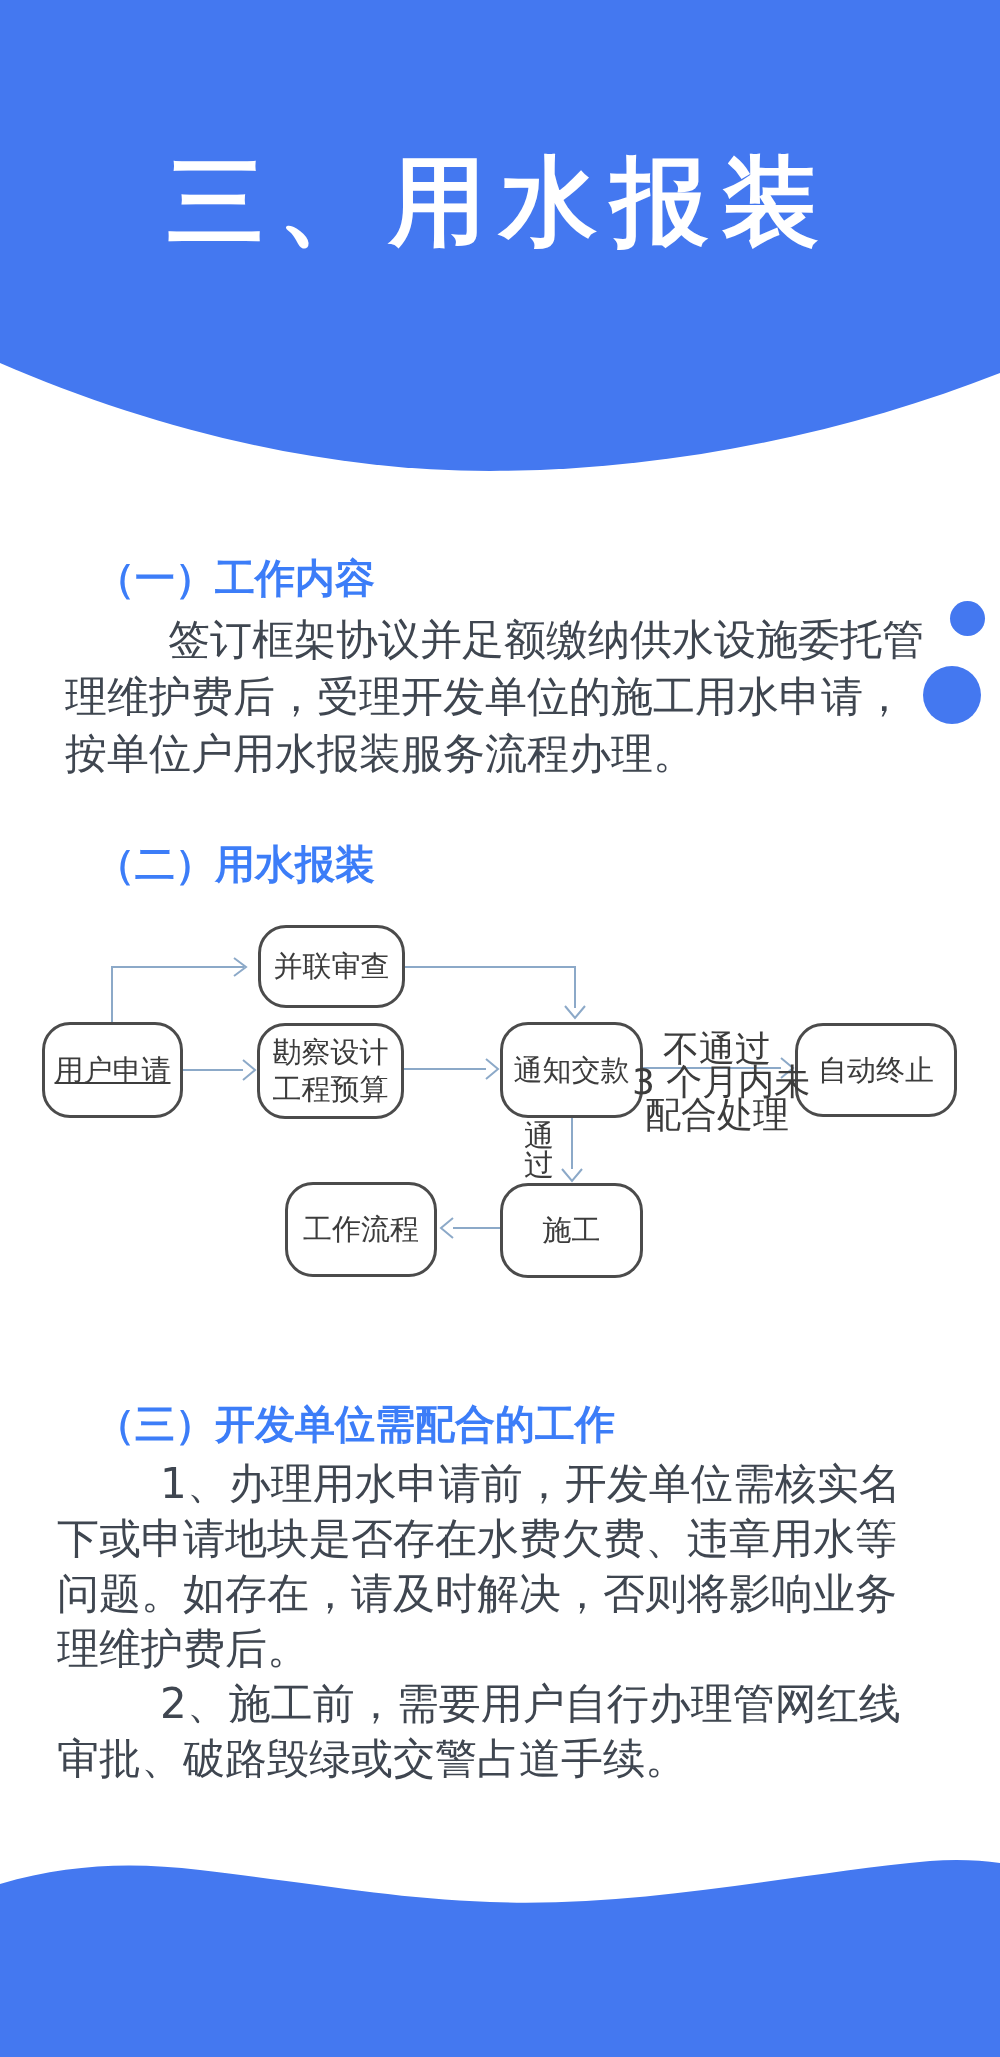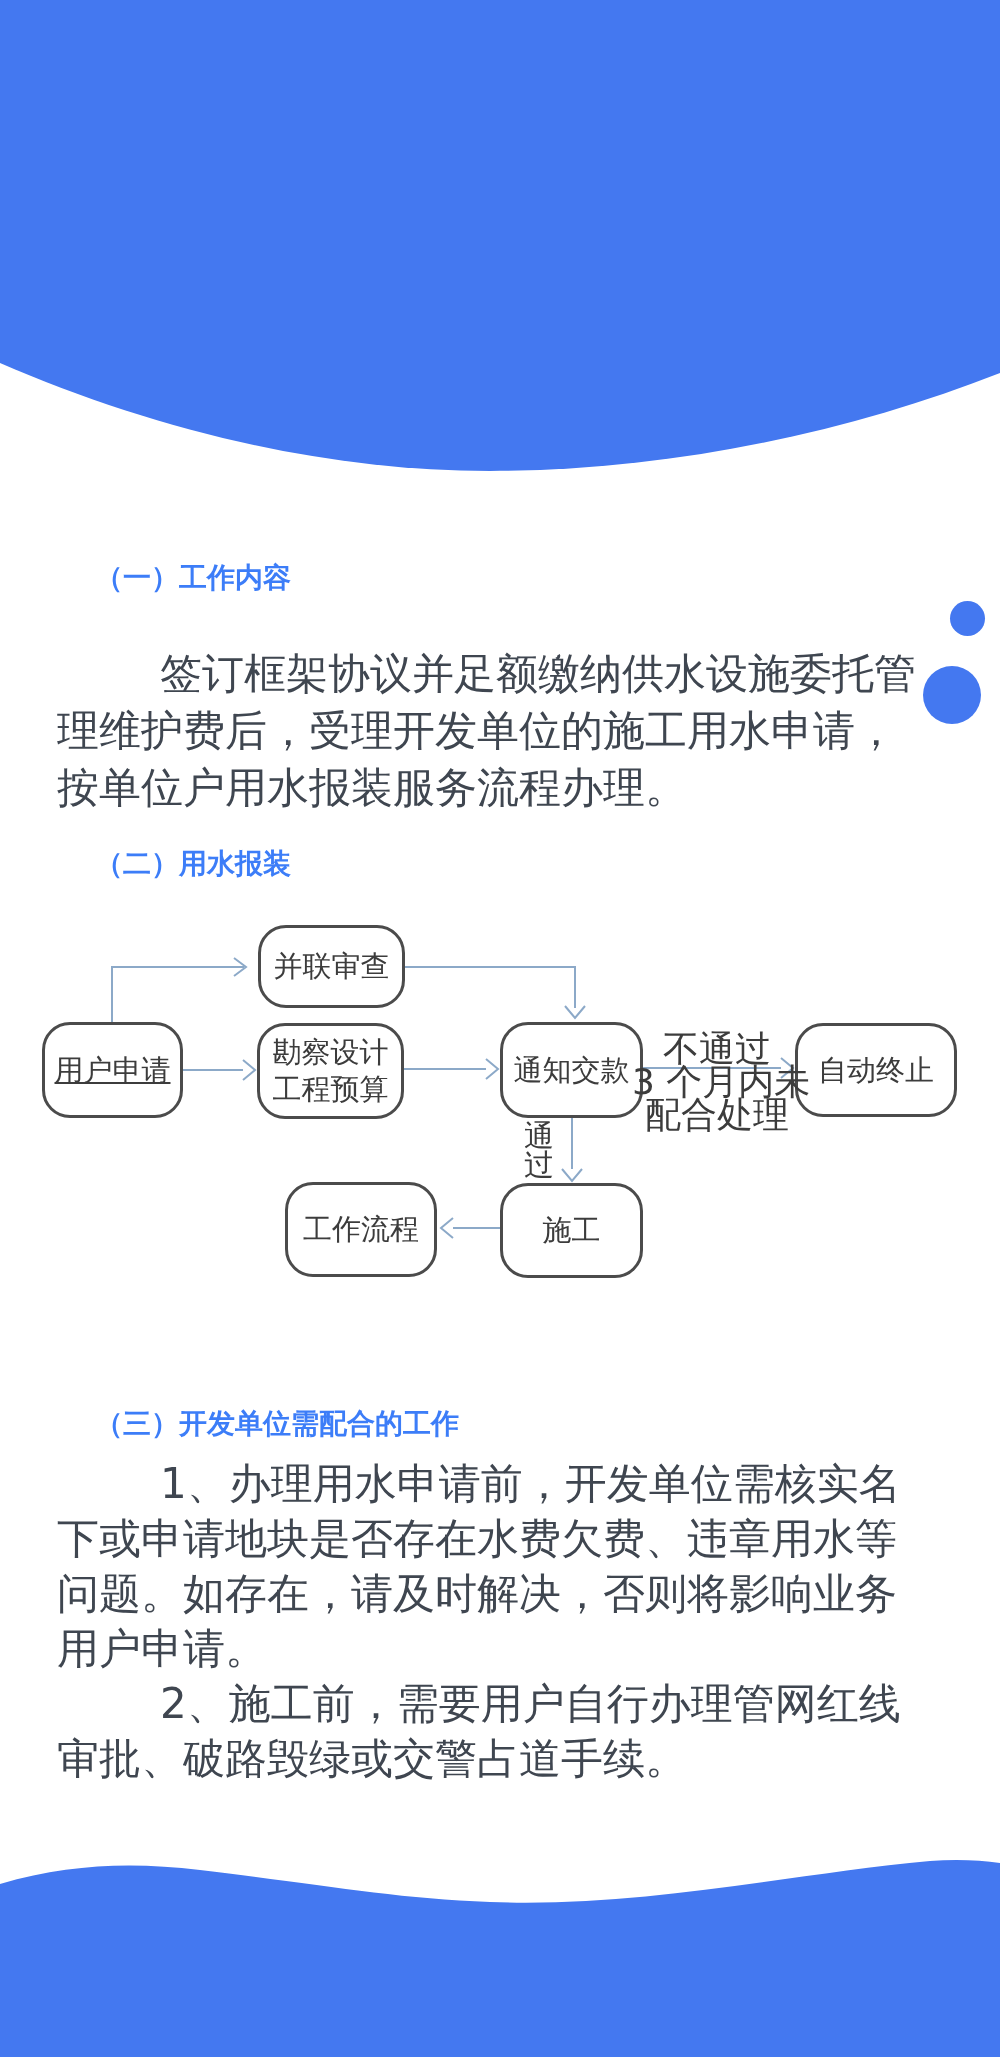--- a/index.html
+++ b/index.html
@@ -21,31 +21,31 @@
   .hero-svg{top:0;height:472px;}
   .footer-svg{top:1840px;height:217px;}
   .page-title{
     position:absolute;left:0;top:152px;width:1000px;
     text-align:center;color:#ffffff;font-weight:900;
     font-size:97px;line-height:100px;letter-spacing:14px;
     white-space:nowrap;
   }
   .sec-heading{
     position:absolute;left:95px;
-    color:var(--heading-blue);font-weight:bold;font-size:28px;line-height:44px;
+    color:var(--heading-blue);font-weight:bold;font-size:40px;line-height:44px;
     white-space:nowrap;
   }
   .sec-heading.h1{top:556px;}
   .sec-heading.h2{top:842px;}
   .sec-heading.h3{top:1402px;}
   .body-block{
     position:absolute;left:57px;width:866px;
     color:var(--text);font-size:42px;line-height:57px;font-weight:500;
   }
-  .body-block.b1{top:645px;}
+  .body-block.b1{top:611px;margin-left:8px;}
   .body-block.b3{top:1456px;line-height:55px;}
   .bline{display:block;}
   .bline.indent{padding-left:103px;}
   
   .flowchart{position:absolute;left:0;top:900px;width:1000px;height:400px;}
   .connectors{position:absolute;left:0;top:0;width:100%;height:100%;}
   .fbox{
     position:absolute;background:#fff;border:3px solid var(--box-border);
     border-radius:28px;display:flex;flex-direction:column;
     align-items:center;justify-content:center;text-align:center;
@@ -63,20 +63,21 @@
 </style>
 </head>
 <body>
 
 <div class="canvas">
 
   <svg class="hero-svg" viewBox="0 0 1000 472" preserveAspectRatio="none">
     <path d="M0,0 H1000 V373 C850,432 670,471 490,471 C320,471 150,428 0,363 Z" fill="#4478F0"></path>
   </svg>
 
+  <div class="page-title">三、用水报装</div>
 
   <div class="dot small"></div>
   <div class="dot large"></div>
 
   <div class="sec-heading h1">（一）工作内容</div>
   <div class="body-block b1">
     <span class="bline indent">签订框架协议并足额缴纳供水设施委托管</span>
     <span class="bline">理维护费后，受理开发单位的施工用水申请，</span>
     <span class="bline">按单位户用水报装服务流程办理。</span>
   </div>
@@ -140,21 +141,21 @@
   <div class="edge-label pass">
     <div>通</div>
     <div>过</div>
   </div>
 
   <div class="sec-heading h3">（三）开发单位需配合的工作</div>
   <div class="body-block b3">
     <span class="bline indent">1、办理用水申请前，开发单位需核实名</span>
     <span class="bline">下或申请地块是否存在水费欠费、违章用水等</span>
     <span class="bline">问题。如存在，请及时解决，否则将影响业务</span>
-    <span class="bline">用户申请。</span>
+    <span class="bline">理维护费后。</span>
     <span class="bline indent">2、施工前，需要用户自行办理管网红线</span>
     <span class="bline">审批、破路毁绿或交警占道手续。</span>
   </div>
 
   <svg class="footer-svg" viewBox="0 0 1000 217" preserveAspectRatio="none">
     <path d="M0,44 C70,24 130,22 200,30 C320,44 390,58 490,62 C640,68 790,34 930,21 C955,19 980,20 1000,23 L1000,217 L0,217 Z" fill="#4478F0"></path>
   </svg>
 
 </div>
 

